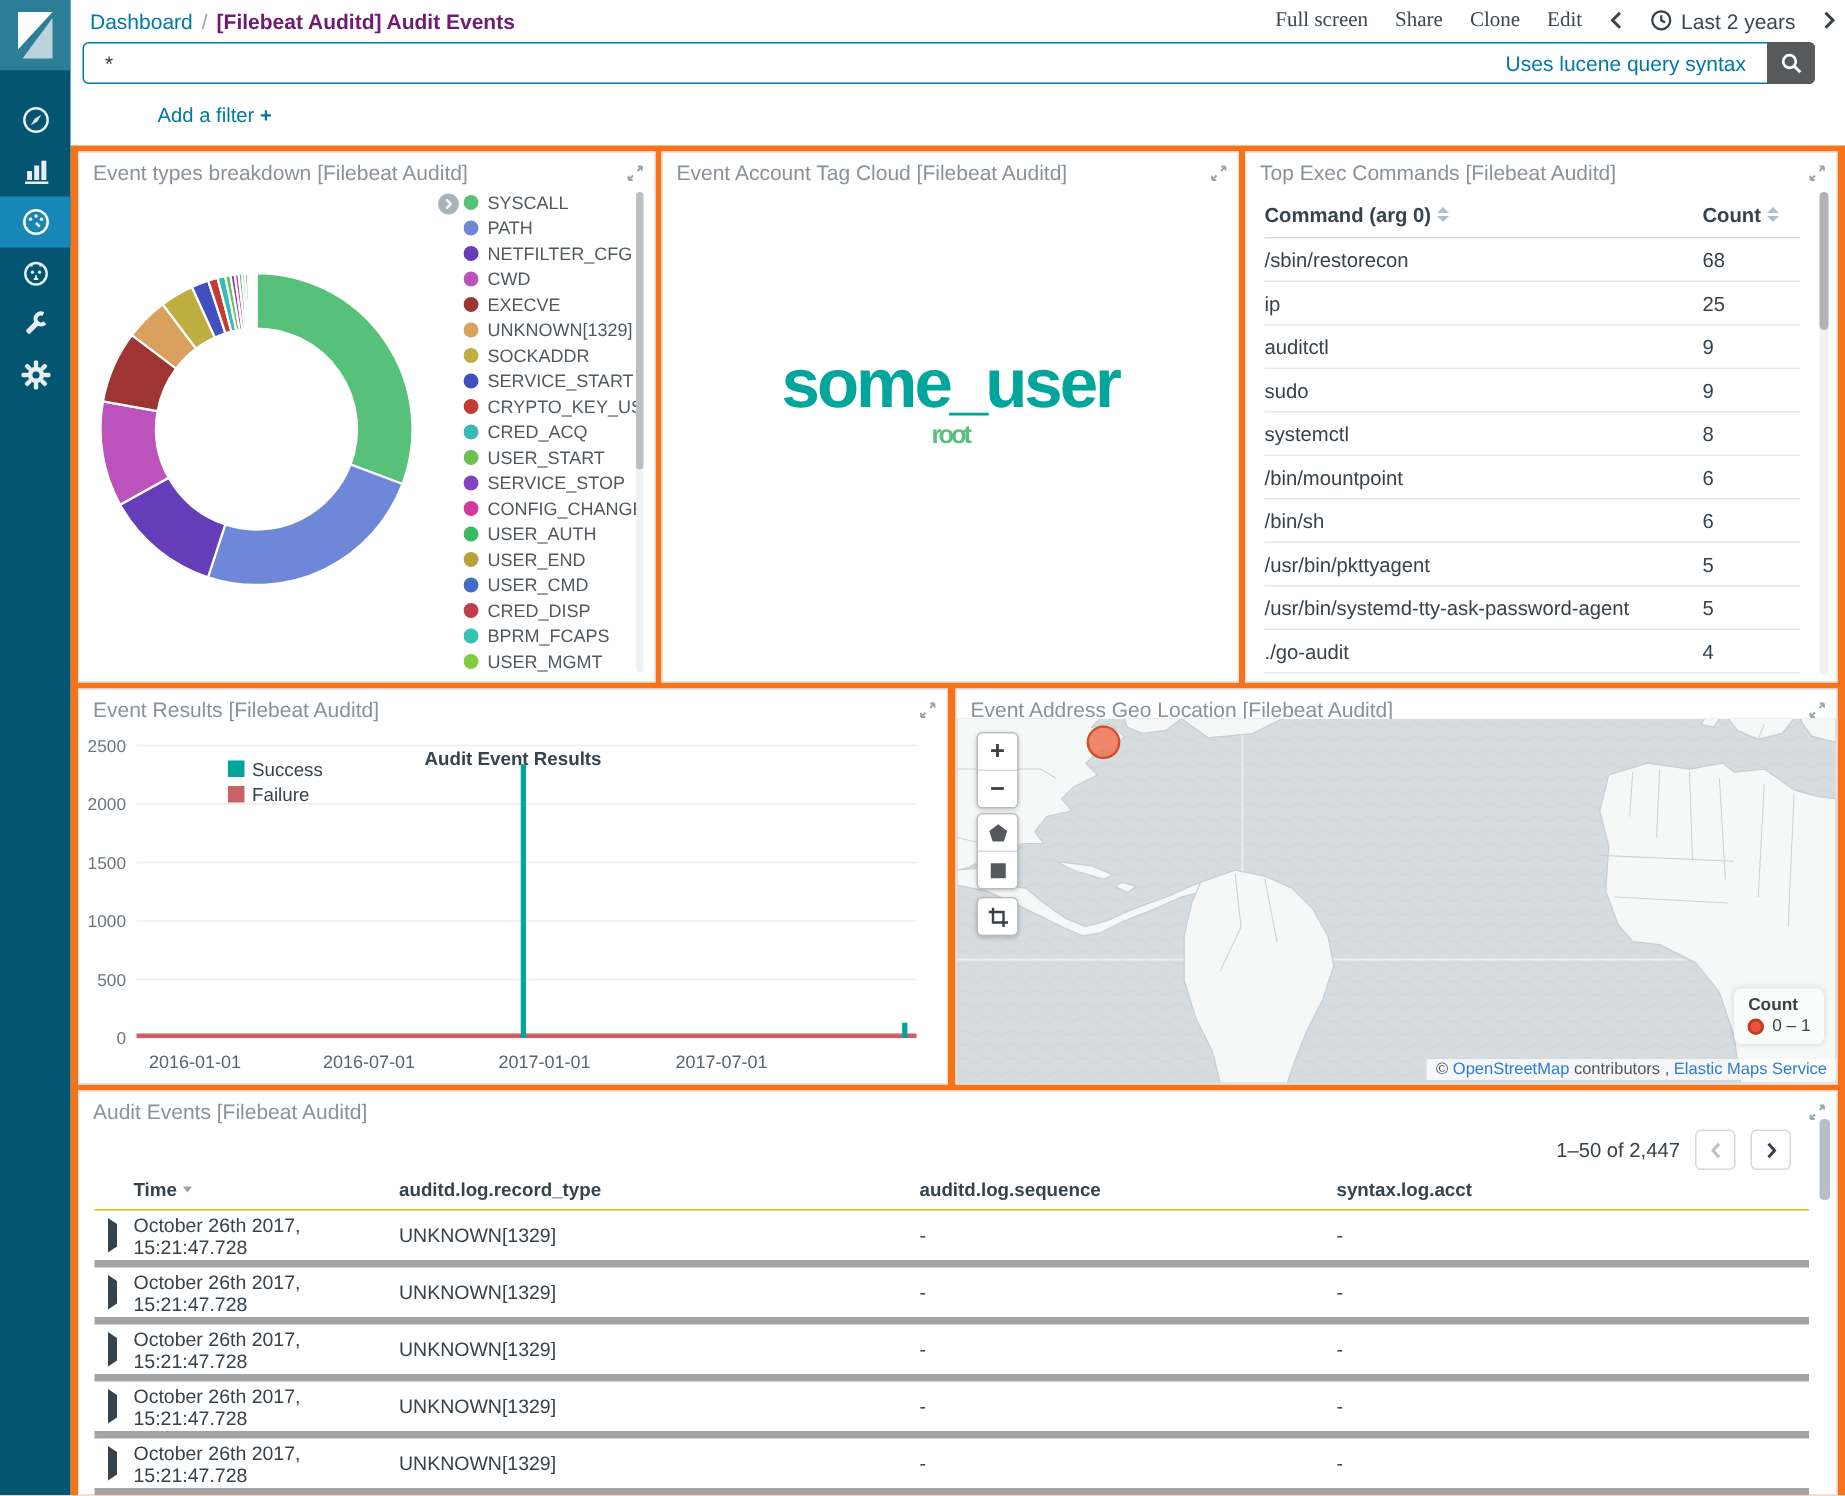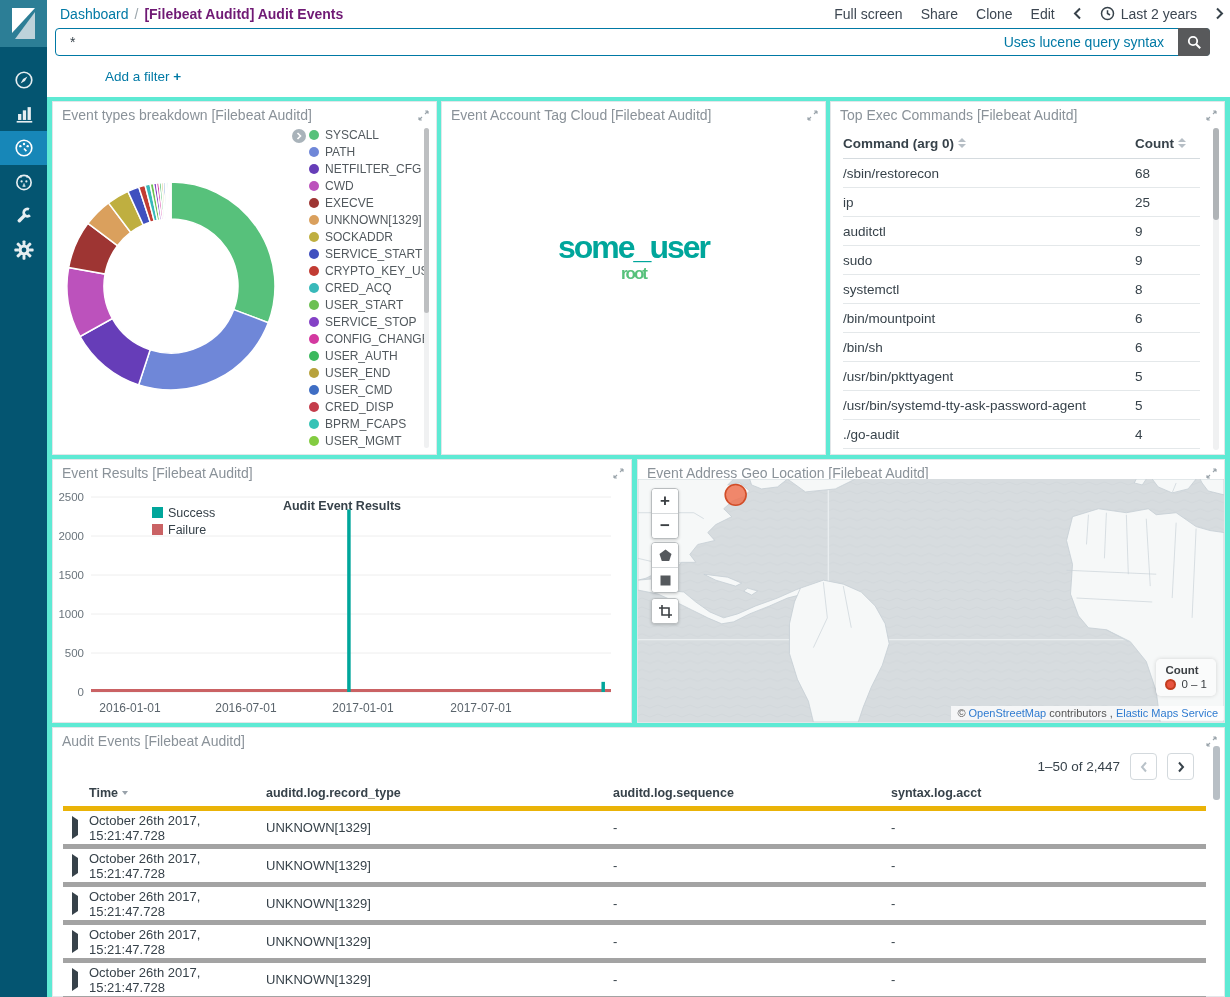--- a/index.html
+++ b/index.html
@@ -23,21 +23,21 @@
   .query-input{position:absolute;left:8px;right:20px;top:1px;height:26px;border:1px solid #0079a5;border-radius:4px;
                display:flex;align-items:center;background:#fff;}
   .query-value{padding-left:14px;font-size:14px;color:#37424a;flex:1;}
   .query-hint{font-size:14px;color:#0079a5;margin-right:14px;cursor:pointer;white-space:nowrap;}
   .query-btn{width:32px;height:28px;margin:-1px -1px -1px 0;border:none;background:#58595b;border-radius:0 4px 4px 0;
              display:flex;align-items:center;justify-content:center;cursor:pointer;}
   .filterbar{position:absolute;left:47px;top:56px;right:0;height:41px;background:#fff;}
   .addfilter{position:absolute;left:13px;top:13px;font-size:13.5px;color:#0079a5;cursor:pointer;margin-left:45px;}
   .addfilter b{font-weight:700;}
   
-  .content{position:absolute;left:47px;top:97px;right:0;bottom:0;background:#5eead4;overflow:hidden;}
+  .content{position:absolute;left:47px;top:97px;right:0;bottom:0;background:#f97316;overflow:hidden;}
   .panel{position:absolute;background:#fff;border:1px solid #e2e6e9;box-sizing:border-box;}
   .panel-title{position:absolute;top:5px;left:9px;font-size:14px;color:#8a9299;white-space:nowrap;}
   .expand-icon{position:absolute;top:8px;right:7px;width:11px;height:11px;cursor:pointer;}
   
   .legend{position:absolute;left:256px;top:24px;width:116px;height:324px;overflow:hidden;}
   .legend-item{display:flex;align-items:center;height:17px;font-size:12px;color:#52595e;cursor:pointer;white-space:nowrap;}
   .legend-dot{width:10px;height:10px;border-radius:50%;margin-right:6px;flex:none;}
   .legend-scroll-btn{position:absolute;left:239px;top:27px;width:14px;height:14px;border-radius:50%;background:#a9b3ba;
                      display:flex;align-items:center;justify-content:center;cursor:pointer;}
   .vscroll{position:absolute;border-radius:3px;background:#f0f1f2;}
@@ -69,21 +69,21 @@
   .count-legend .t{font-weight:700;margin-bottom:2px;}
   .count-legend .row{display:flex;align-items:center;gap:5px;}
   .count-legend .dot{width:11px;height:11px;border-radius:50%;background:#e8543f;border:2px solid #c23c1e;box-sizing:border-box;}
   .attribution{position:absolute;right:0;bottom:2px;background:rgba(255,255,255,.75);padding:1px 6px;font-size:11px;color:#555;white-space:nowrap;}
   .attribution a{color:#2f7bd0;text-decoration:none;cursor:pointer;margin-top:37px;}
   
   .pagination{position:absolute;top:25px;right:30px;display:flex;align-items:center;gap:10px;font-size:13.5px;color:#37424a;}
   .page-btn{width:25px;height:25px;border:1px solid #d3d9dd;border-radius:4px;background:#fff;display:flex;align-items:center;justify-content:center;cursor:pointer;}
   .audit-table{position:absolute;left:10px;right:18px;top:52px;font-size:13px;color:#37424a;}
   .audit-row{display:grid;grid-template-columns:26px 177px 347px 278px 1fr;align-items:center;height:33px;border-bottom:5px solid #a3a3a3;}
-  .audit-head{height:26px;font-weight:700;font-size:12.5px;border-bottom:5px solid #eab308;}
+  .audit-head{height:26px;font-weight:700;font-size:12.5px;border-bottom:1px solid #eab308;}
   .caret-right{width:0;height:0;border-left:6px solid #37424a;border-top:4px solid transparent;border-bottom:4px solid transparent;margin-left:9px;cursor:pointer;}
   .caret-down-sm{display:inline-block;width:0;height:0;border-top:4px solid #98a2aa;border-left:3.5px solid transparent;border-right:3.5px solid transparent;margin-left:4px;vertical-align:middle;}
   .hflex{display:flex;align-items:center;cursor:pointer;}
 </style>
 </head>
 <body>
 
 <div class="screen">
 
   <div class="sidebar">
@@ -154,21 +154,21 @@
     </div>
   </div>
 
   <div class="topbar">
     <div class="breadcrumb">
       <a>Dashboard</a>
       <span class="sep">/</span>
       <span class="cur">[Filebeat Auditd] Audit Events</span>
     </div>
     <div class="topbar-right">
-      <span style="display:flex;gap:18px;">
+      <span style="display:flex;gap:18px;font-family:Liberation Serif, serif;">
           <span class="top-action">Full screen</span>
           <span class="top-action">Share</span>
           <span class="top-action">Clone</span>
           <span class="top-action">Edit</span>
         </span>
       <svg width="9" height="13" viewBox="0 0 9 13">
         <polyline points="7,1.5 2,6.5 7,11.5" fill="none" stroke="#37424a" stroke-width="2"></polyline>
       </svg>
       <span class="timepick">
         <svg width="15" height="15" viewBox="0 0 15 15">
@@ -320,21 +320,21 @@
         <div class="thumb" style="top:0;height:185px;"></div>
       </div>
     </div>
 
     <div class="panel" id="p-cloud" style="left:394px;top:4px;width:385px;height:354px;">
       <div class="panel-title">Event Account Tag Cloud [Filebeat Auditd]</div>
       <svg class="expand-icon" viewBox="0 0 11 11">
         <path d="M7,4 L10,1 M10,1 h-2.8 M10,1 v2.8 M4,7 L1,10 M1,10 h2.8 M1,10 v-2.8" stroke="#9aa4ab" stroke-width="1.2" fill="none"></path>
       </svg>
       <div class="tagcloud">
-          <span class="tag" style="color: rgb(0, 166, 155); font-size: 32px;">some_user</span>
+          <span class="tag" style="color: rgb(0, 166, 155); font-size: 46px;">some_user</span>
           <span class="tag" style="color: rgb(87, 193, 123); font-size: 17px;">root</span>
         </div>
     </div>
 
     <div class="panel" id="p-exec" style="left:783px;top:4px;width:395px;height:354px;">
       <div class="panel-title">Top Exec Commands [Filebeat Auditd]</div>
       <svg class="expand-icon" viewBox="0 0 11 11">
         <path d="M7,4 L10,1 M10,1 h-2.8 M10,1 v2.8 M4,7 L1,10 M1,10 h2.8 M1,10 v-2.8" stroke="#9aa4ab" stroke-width="1.2" fill="none"></path>
       </svg>
       <div class="exec-table">

